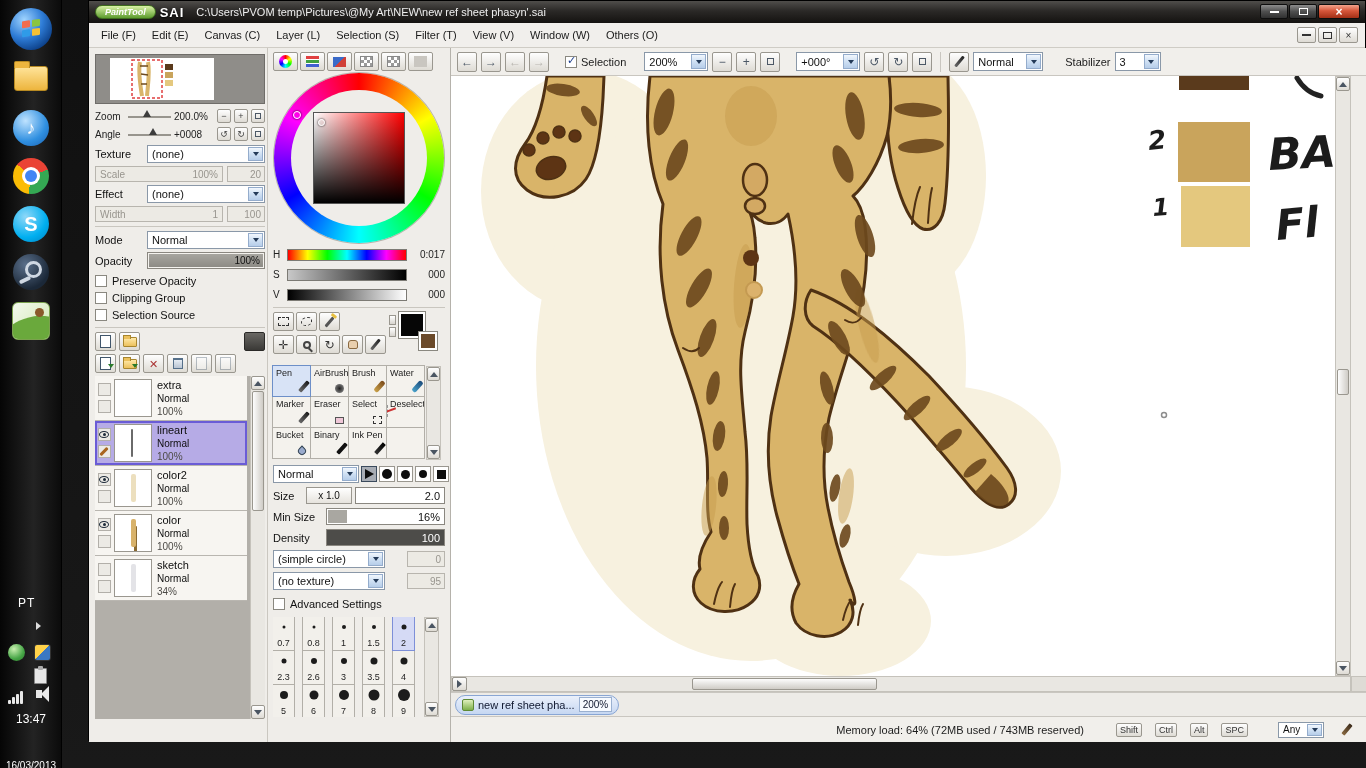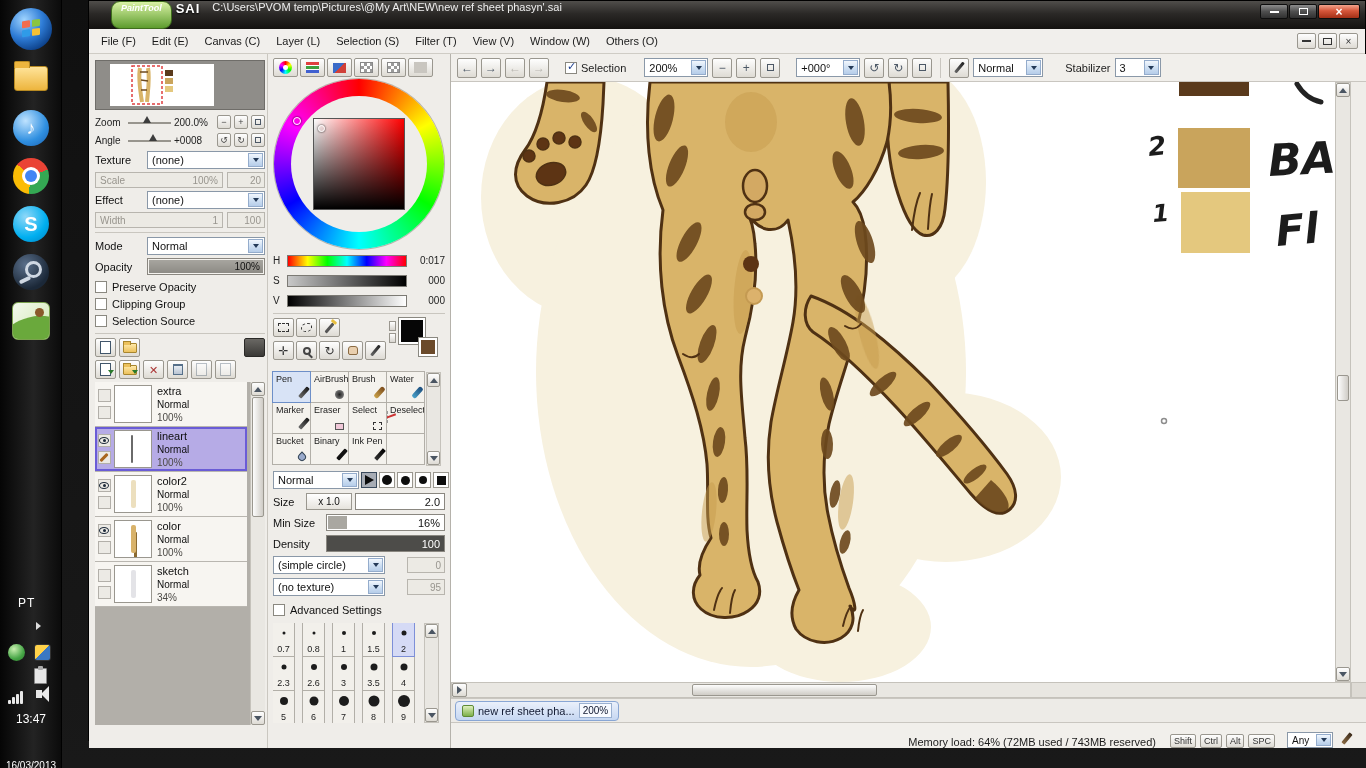--- a/index.html
+++ b/index.html
@@ -36,21 +36,21 @@
 .trayclip{width:13px;height:16px;background:#e8e8e8;border:1px solid #888;border-radius:1px;position:relative}
 .trayclip:before{content:"";position:absolute;left:3px;top:-3px;width:5px;height:4px;background:#aaa;border-radius:1px}
 .bars{display:flex;align-items:flex-end;gap:1px;height:14px}
 .bars i{width:3px;background:#e8e8e8;border-radius:1px}
 .spk{position:relative;width:6px;height:8px;background:#e8e8e8}
 .spk:before{content:"";position:absolute;left:5px;top:-4px;border:8px solid transparent;border-right:8px solid #e8e8e8;border-left:none}
 .clock{color:#fff;font-size:12px;width:62px;text-align:center}
 .date{color:#fff;font-size:10px;width:62px;text-align:center}
 
 #win{position:absolute;left:88px;top:0;width:1278px;height:741px;border:1px solid #000;background:#efede9}
-#titlebar{height:28px;background:linear-gradient(#504e4b,#2b2927 45%,#141210);display:flex;padding-left:22px;position:relative}
+#titlebar{height:22px;background:linear-gradient(#504e4b,#2b2927 45%,#141210);display:flex;align-items:center;padding-left:6px;position:relative}
 .logo-pill{background:linear-gradient(#d9f2a5,#5d9c2e);border-radius:9px;padding:1px 9px;font-size:9px;font-style:italic;color:#fff;font-weight:bold;border:1px solid #3f6e1d}
 .logo-sai{font-weight:bold;color:#fff;font-size:13px;letter-spacing:1px;margin-left:4px;text-shadow:0 1px 2px #000}
 .title-text{color:#efefef;font-size:11px;margin-left:12px;white-space:nowrap;overflow:hidden}
 .winbtns{position:absolute;right:5px;top:3px;display:flex;gap:1px}
 .wbtn{width:28px;height:15px;border:1px solid #0d0d0d;border-radius:2px;background:linear-gradient(#8d8d8d,#4f4f4f 50%,#303030);display:flex;align-items:center;justify-content:center}
 .wbtn.close{width:42px;background:linear-gradient(#f2a38c,#d6563a 45%,#a32f16);color:#fff;font-size:12px;font-weight:bold;line-height:10px}
 .wmin{width:9px;height:2px;background:#fff}
 .wmax{width:9px;height:7px;border:1px solid #fff}
 #menubar{height:25px;background:#f1efec;border-bottom:1px solid #cfccc5;display:flex;align-items:center;padding:0 4px;font-size:11px;color:#1a1a1a;position:relative}
 .mitem{padding:4px 8px;border-radius:2px}
@@ -202,24 +202,24 @@
 .vcombo{flex:none;width:64px;height:19px}
 .vsep{width:1px;height:20px;background:#c9c6c0;margin:0 4px}
 .sqi{width:7px;height:7px;border:1px solid #4c5866}
 #cwrap{position:absolute;left:362px;top:28px;width:916px;height:616px;background:#efede9}
 #canvas{position:absolute;left:0;top:0;width:884px;height:600px;background:#fff;overflow:hidden}
 #cvsb{position:absolute;left:884px;top:0;width:16px;height:600px;background:#e9e7e2;border:1px solid #c5c2bb}
 #chsb{position:absolute;left:0;top:600px;width:900px;height:16px;background:#e9e7e2;border:1px solid #c5c2bb;display:flex;align-items:center}
 .hth{position:absolute;top:1px;bottom:1px;background:linear-gradient(#fdfdfd,#cfccc6);border:1px solid #9a978f;border-radius:2px}
 .corner{position:absolute;left:900px;top:600px;width:16px;height:16px;background:#dedbd5;border:1px solid #c5c2bb}
 #tabs{position:absolute;left:362px;top:644px;width:916px;height:24px;background:#edebe7;border-top:1px solid #c9c6c0;display:flex;align-items:center;padding:0 4px}
-.tab{display:flex;align-items:center;gap:4px;height:20px;padding:0 6px;background:linear-gradient(#eaf0fb,#c6d7f2);border:1px solid #89a6d4;border-radius:4px;font-size:11px;color:#101830}
+.tab{display:flex;align-items:center;gap:4px;height:20px;padding:0 6px;background:linear-gradient(#eaf0fb,#c6d7f2);border:1px solid #89a6d4;border-radius:10px;font-size:11px;color:#101830}
 .tab .ticon{width:12px;height:12px;border-radius:2px;background:linear-gradient(#dff0bd,#7db04a);border:1px solid #5e8a35;position:relative}
 .tab .tzoom{background:#f7faff;border:1px solid #9ab0d0;font-size:10px;padding:0 3px;height:15px;display:flex;align-items:center}
-#sbar{position:absolute;left:362px;top:668px;width:916px;height:26px;background:#f1efeb;border-top:1px solid #c9c6c0;display:flex;align-items:flex-end;justify-content:flex-end;gap:4px;padding:0 10px;font-size:11px;color:#1c1c1c}
+#sbar{position:absolute;left:362px;top:668px;width:916px;height:26px;background:#f1efeb;border-top:1px solid #c9c6c0;display:flex;align-items:center;justify-content:flex-end;gap:13px;padding:0 10px;font-size:11px;color:#1c1c1c}
 .kbtn{height:14px;padding:0 3px;font-size:9px;display:flex;align-items:center;border-radius:2px;color:#333}
 .anyc{flex:none;width:46px;height:16px;font-size:10px}
 .penico{width:4px;height:13px;background:linear-gradient(#3a2a1a,#8a6a42);transform:rotate(40deg);border-radius:1px}
 </style>
 </head>
 <body>
 
 <div id="screen">
 
   <div id="taskbar">

